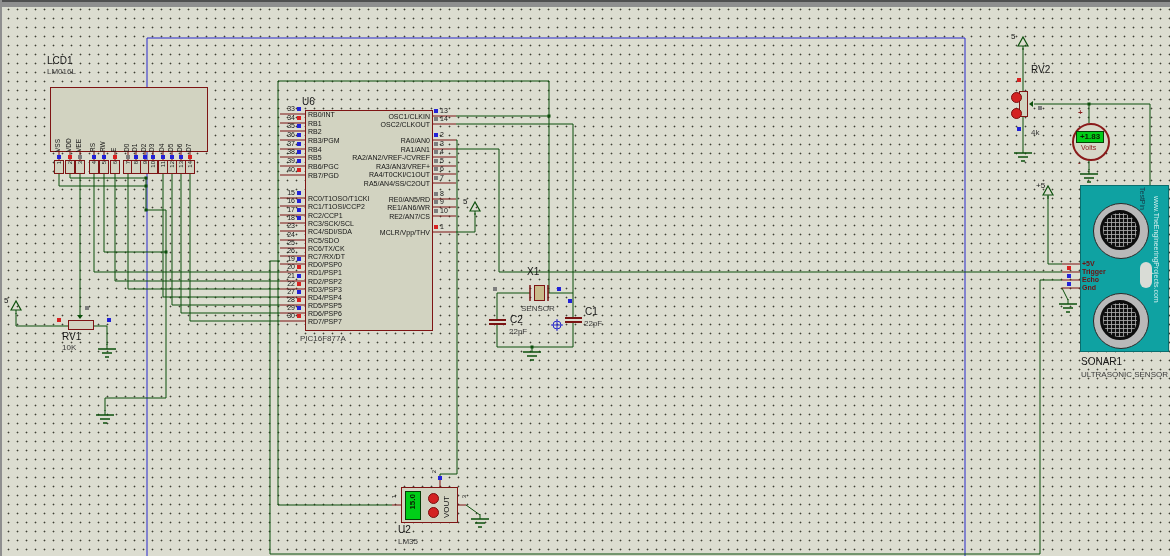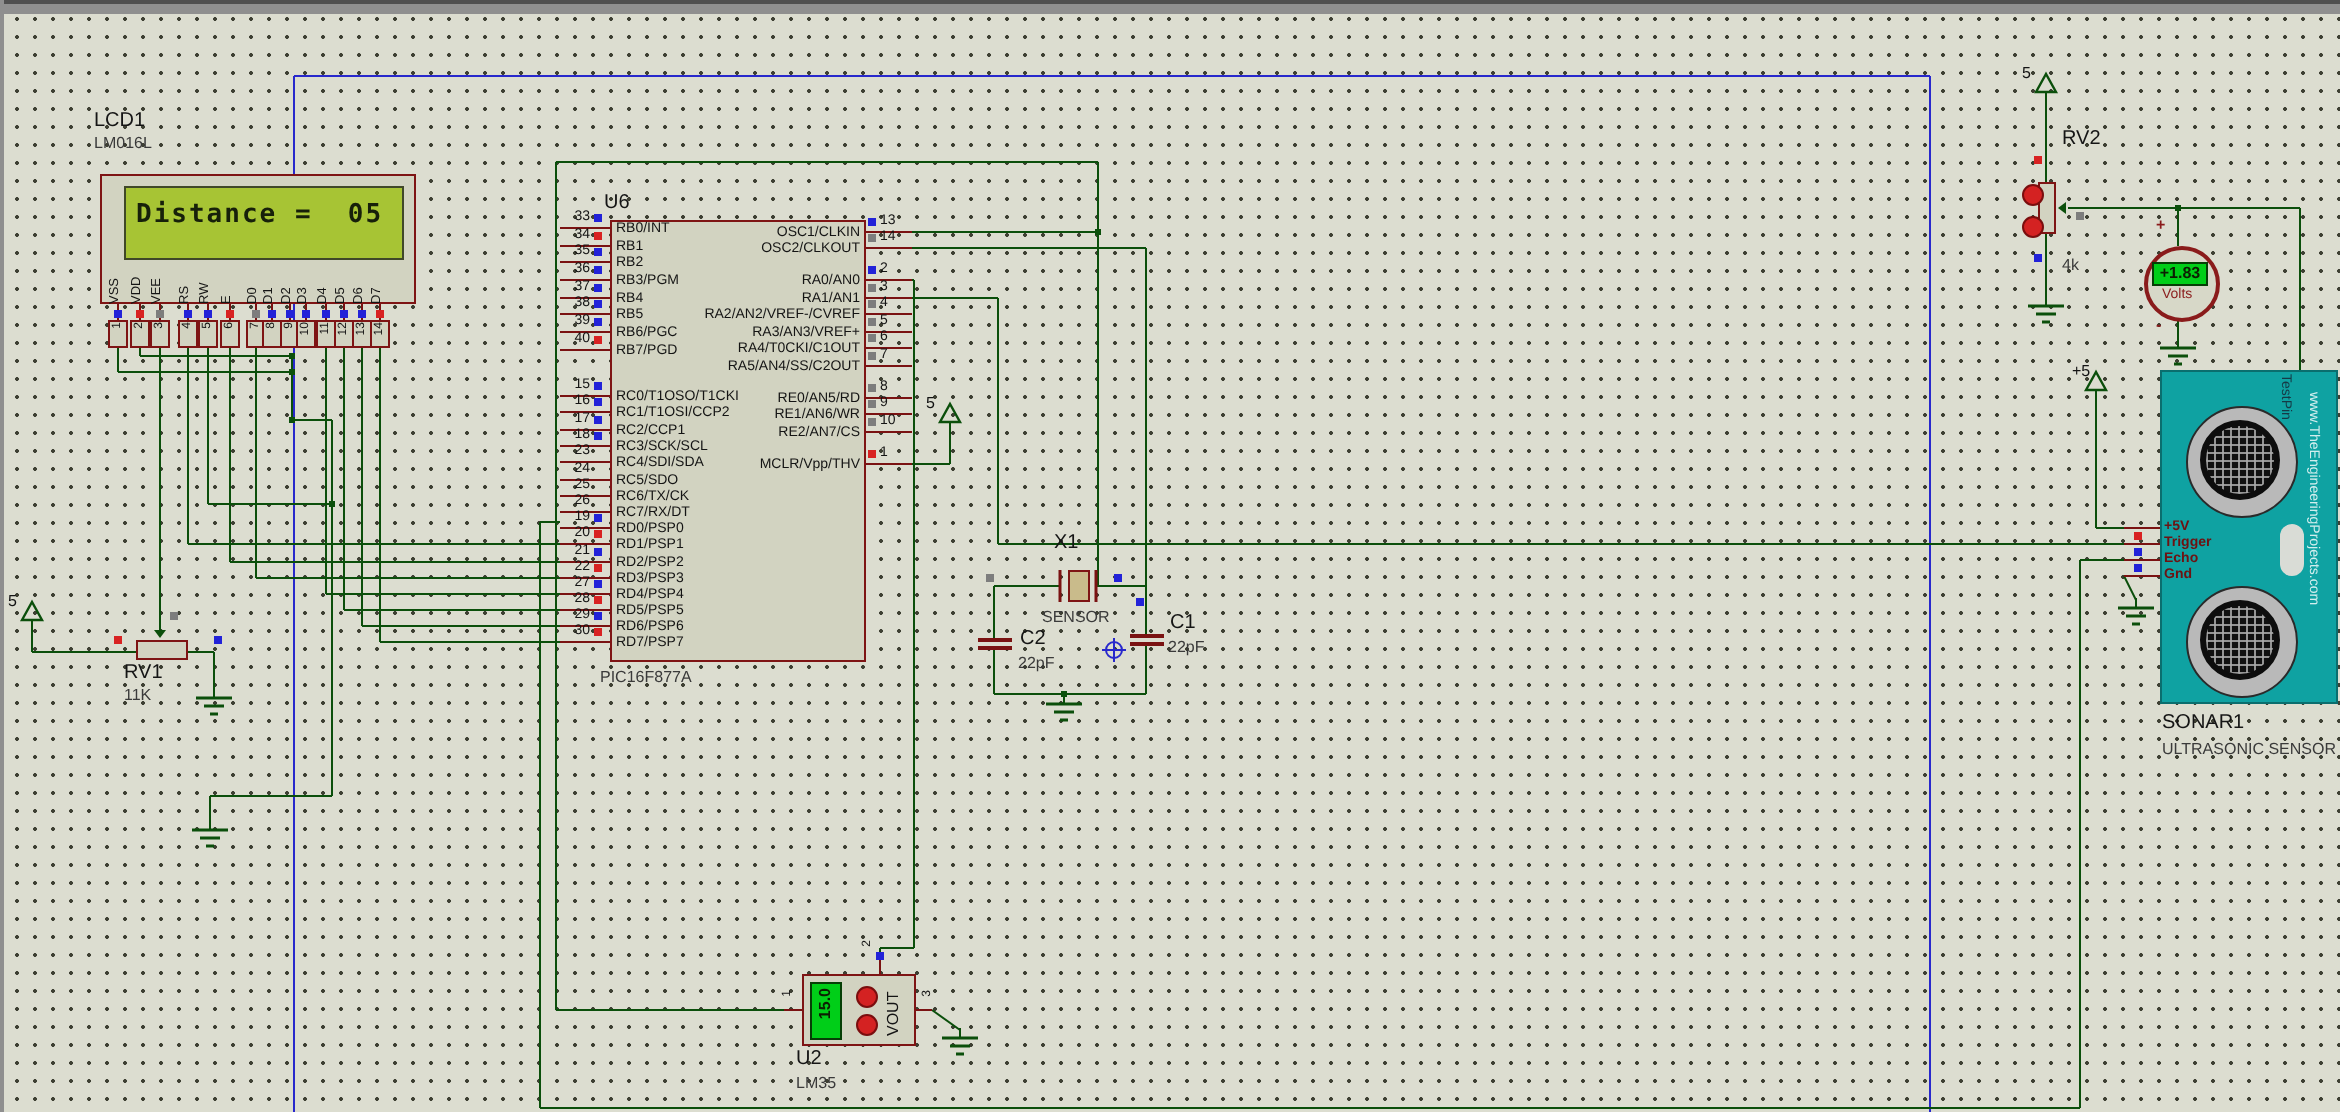--- a/index.html
+++ b/index.html
@@ -236,40 +236,37 @@
       <line x1="1062" y1="280" x2="1080" y2="280" stroke="#7a1212" stroke-width="1"></line>
       <line x1="1062" y1="288" x2="1080" y2="288" stroke="#7a1212" stroke-width="1"></line>
       <line x1="392" y1="505" x2="401" y2="505" stroke="#7a1212" stroke-width="1"></line>
       <line x1="440" y1="480" x2="440" y2="487" stroke="#7a1212" stroke-width="1"></line>
       <line x1="458" y1="505" x2="466" y2="505" stroke="#7a1212" stroke-width="1"></line>
     </svg>
 
   <div class="ref" style="left:47px;top:55px;">LCD1</div>
   <div class="val" style="left:47px;top:67px;">LM016L</div>
   <div class="comp body" style="left:50px;top:87px;width:158px;height:65px;"></div>
-  <div class="lcd-screen" style="left:62px;top:93px;width:138px;height:35px;">
-    <div class="lcd-text">Distance =  05</div>
-  </div>
 
   <div class="ref" style="left:302px;top:96px;">U6</div>
   <div class="comp body" style="left:305px;top:110px;width:128px;height:221px;"></div>
   <div class="val" style="left:300px;top:334px;">PIC16F877A</div>
 
   <div class="ref" style="left:527px;top:266px;">X1</div>
   <div class="comp" style="left:534px;top:285px;width:11px;height:16px;background:#c9bb8b;border:1px solid #7e1414;"></div>
   <div class="val" style="left:521px;top:304px;">SENSOR</div>
 
   <div class="ref" style="left:510px;top:314px;">C2</div>
   <div class="val" style="left:509px;top:327px;">22pF</div>
   <div class="ref" style="left:585px;top:306px;">C1</div>
   <div class="val" style="left:584px;top:319px;">22pF</div>
 
   <div class="comp" style="left:68px;top:320px;width:26px;height:10px;background:#d2d3c1;border:1px solid #7e1414;"></div>
   <div class="ref" style="left:62px;top:331px;">RV1</div>
-  <div class="val" style="left:62px;top:343px;">11K</div>
+  <div class="val" style="left:62px;top:343px;">10K</div>
 
   <div class="comp" style="left:1019px;top:91px;width:9px;height:26px;background:#d2d3c1;border:1px solid #7e1414;"></div>
   <div class="ref" style="left:1031px;top:64px;">RV2</div>
   <div class="val" style="left:1031px;top:128px;">4k</div>
   <div class="rbtn" style="left:1011px;top:92px;"></div>
   <div class="rbtn" style="left:1011px;top:108px;"></div>
 
   <div class="meter-circle" style="left:1072px;top:123px;width:34px;height:34px;"></div>
   <div class="disp" style="left:1076px;top:131px;width:26px;height:10px;font-size:8px;line-height:10px;text-align:center;">+1.83</div>
   <div class="val" style="left:1081px;top:144px;color:#8a1b1b;font-size:7px;">Volts</div>

